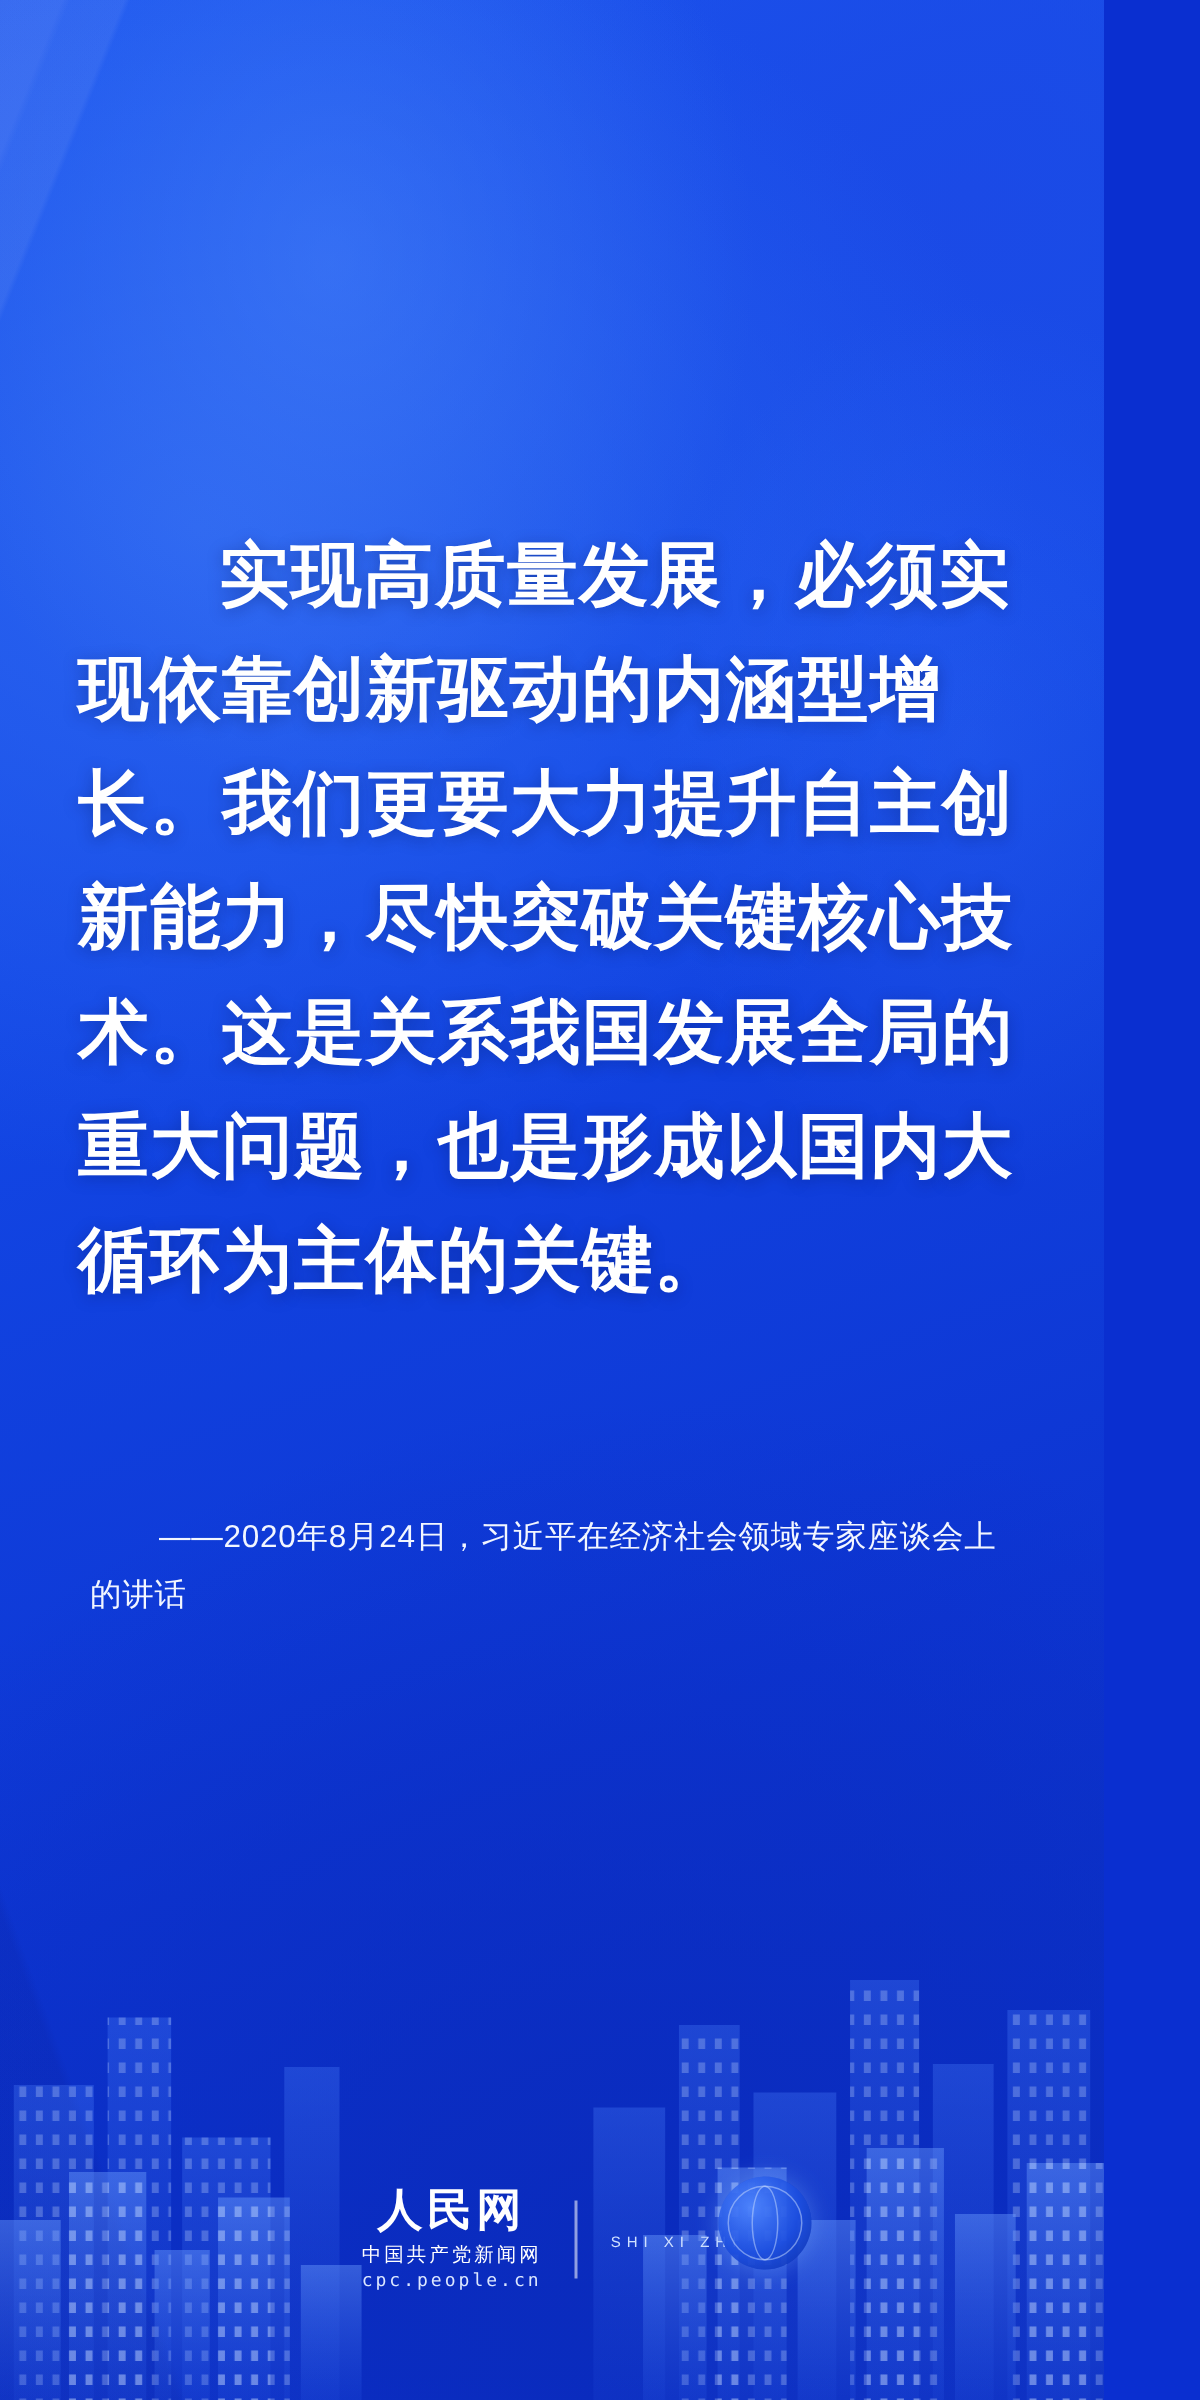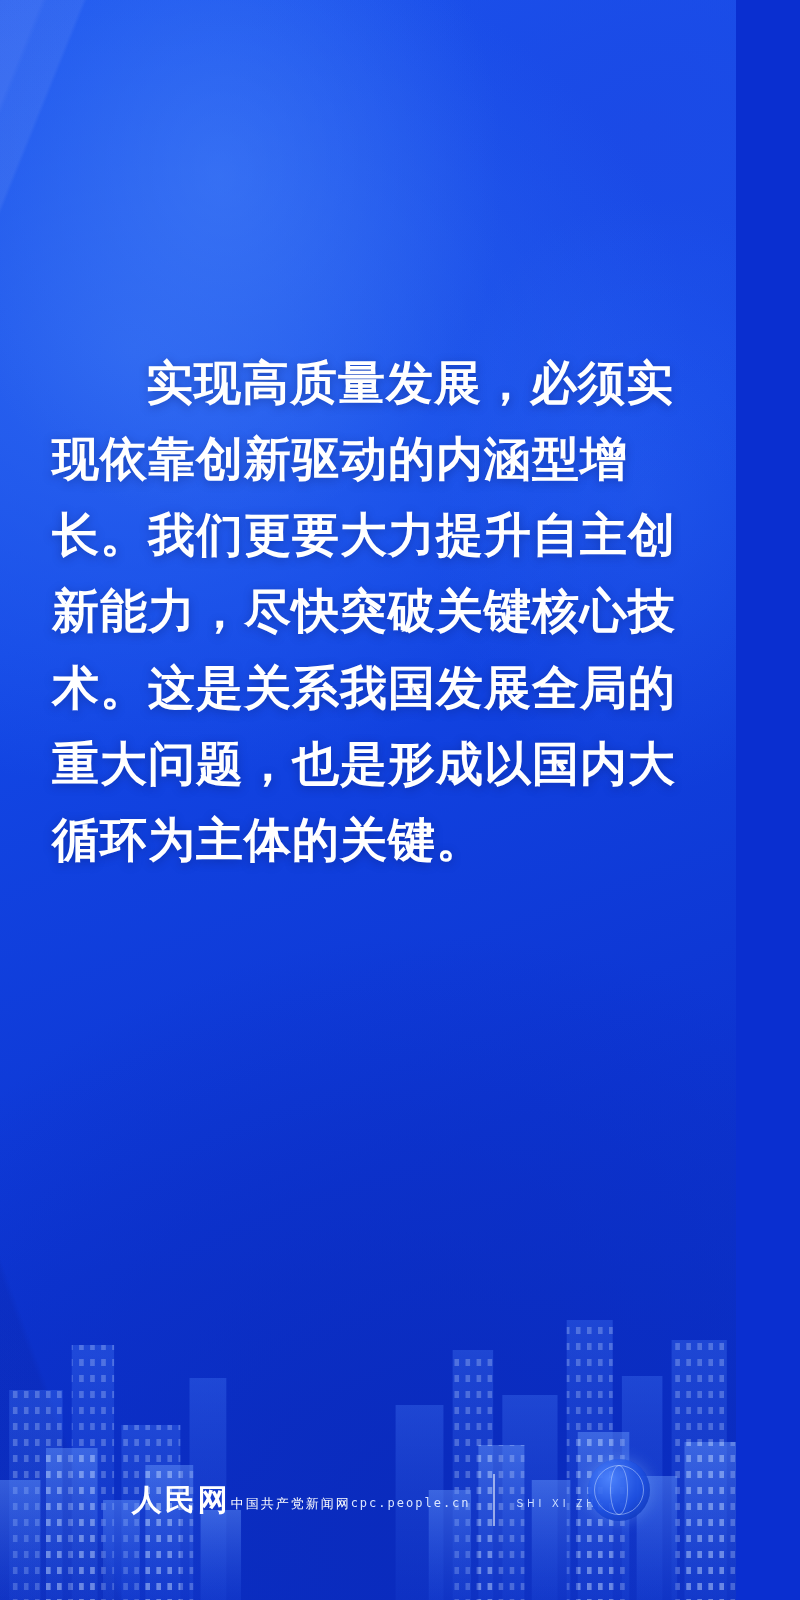--- a/index.html
+++ b/index.html
@@ -94,21 +94,21 @@
     left: 0;
     right: 0;
     bottom: 74px;
     display: flex;
     align-items: center;
     justify-content: center;
     gap: 18px;
   }
   .pd-logo {
     display: flex;
-    flex-direction: row;
+    flex-direction: column;
     align-items: center;
     line-height: 1;
   }
   .pd-mark {
     display: flex;
     align-items: flex-end;
     gap: 6px;
     color: #ffffff;
   }
   .pd-cn {
@@ -244,20 +244,21 @@
         <rect x="158" y="285" width="52" height="135"></rect>
         <rect x="520" y="265" width="50" height="155"></rect>
         <rect x="628" y="252" width="56" height="168"></rect>
         <rect x="744" y="262" width="56" height="158"></rect>
       </g>
     </svg>
   </div>
 
   <div class="quote">实现高质量发展，必须实现依靠创新驱动的内涵型增长。我们更要大力提升自主创新能力，尽快突破关键核心技术。这是关系我国发展全局的重大问题，也是形成以国内大循环为主体的关键。</div>
 
+  <div class="source">——2020年8月24日，习近平在经济社会领域专家座谈会上的讲话</div>
 
   <div class="footer">
 
     <div class="pd-logo">
       <div class="pd-mark">
         <span class="pd-cn">人民网</span>
       </div>
       <div class="pd-sub">中国共产党新闻网</div>
       <div class="pd-url">cpc.people.cn</div>
     </div>

